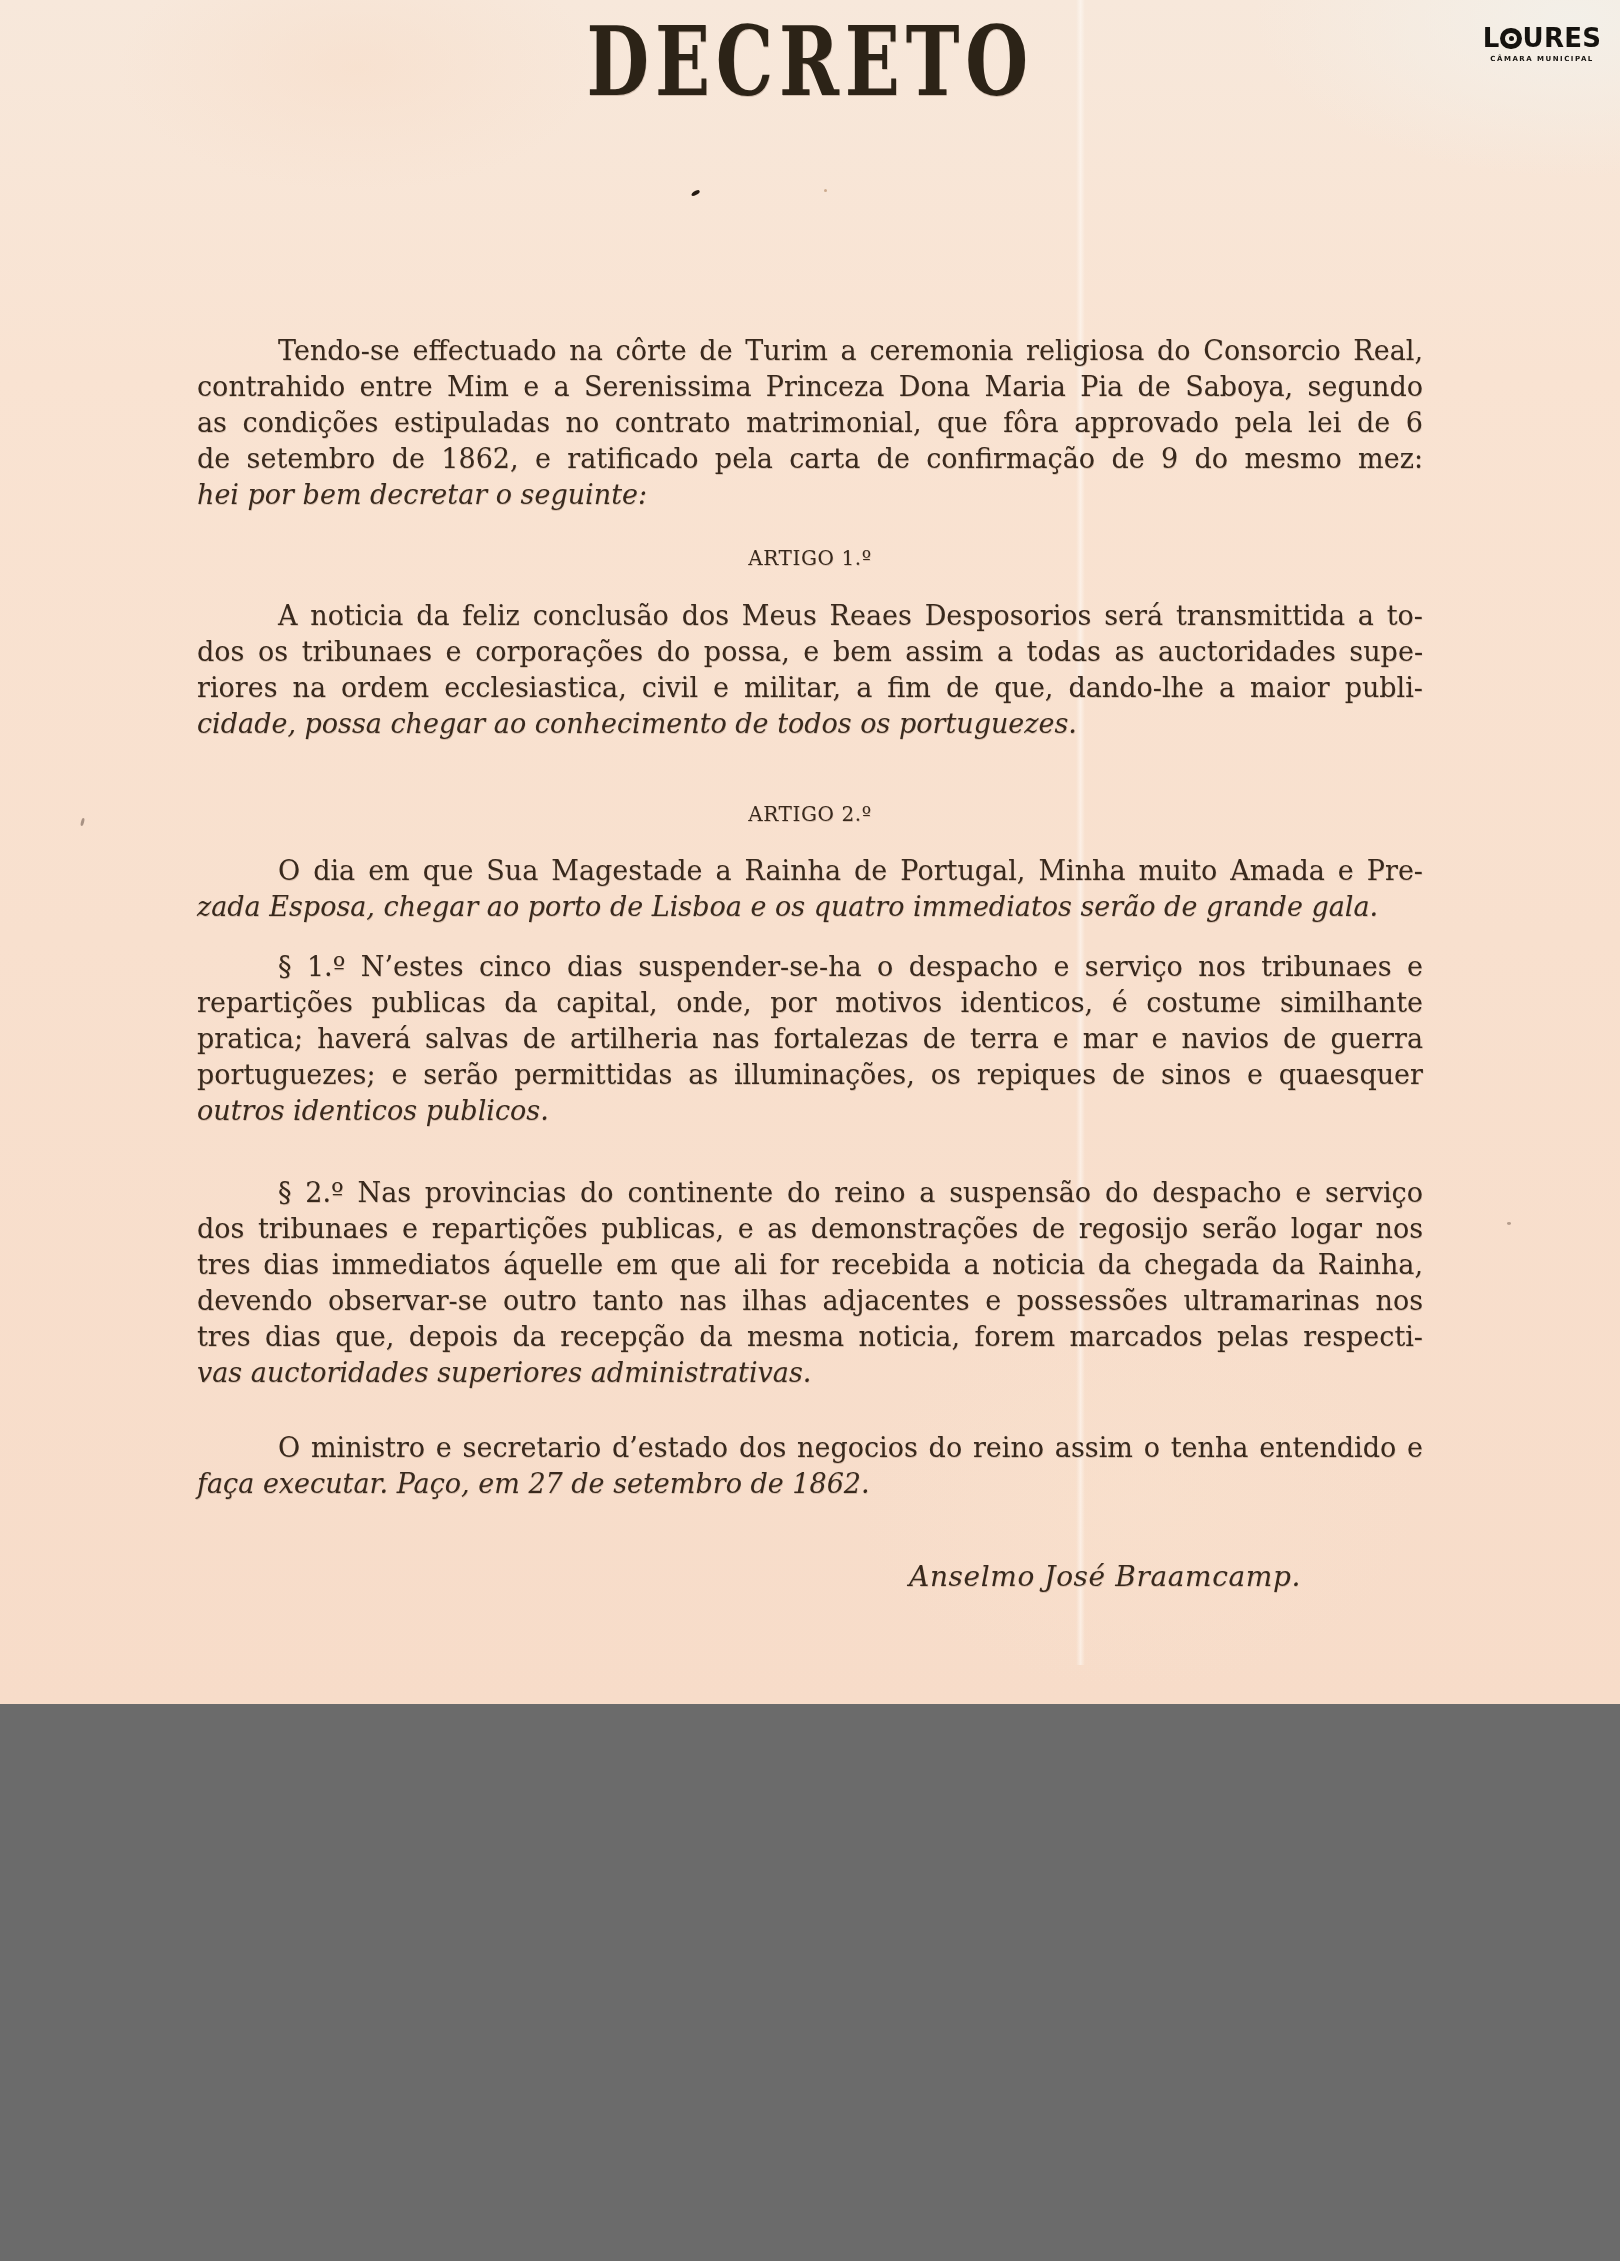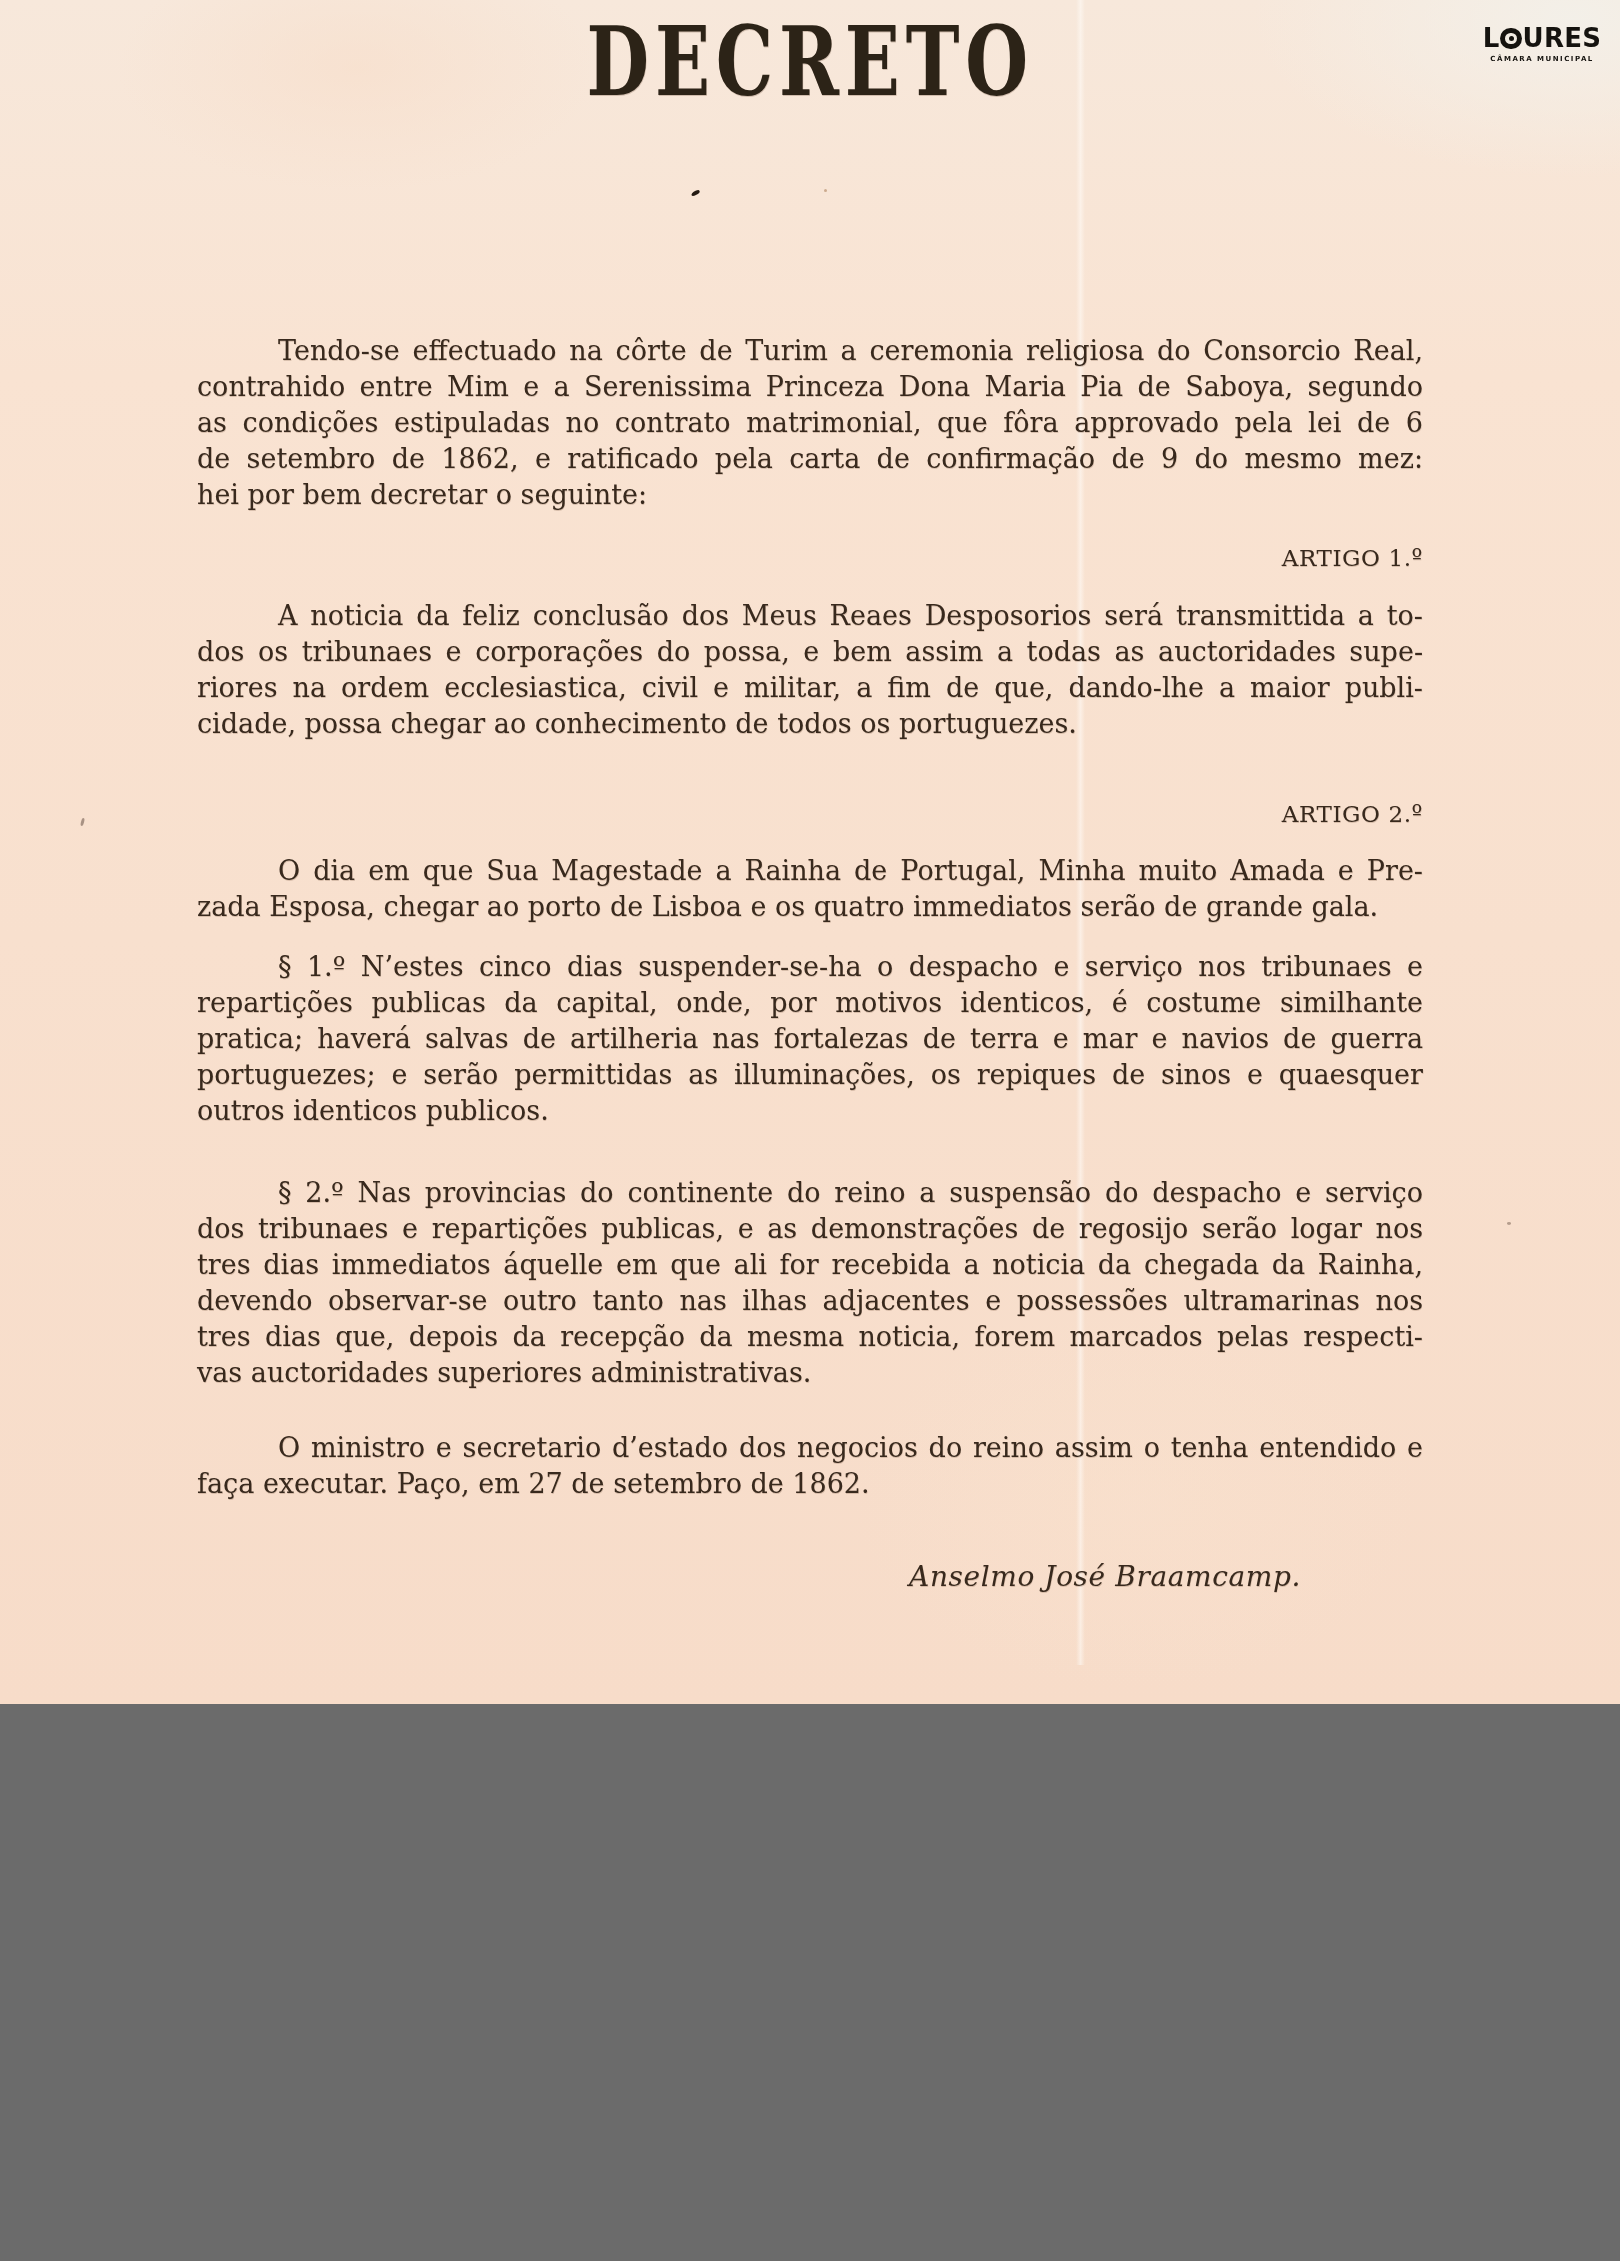--- a/index.html
+++ b/index.html
@@ -38,22 +38,22 @@
   .logo-o::after{content:"";position:absolute;inset:8.3px;border-radius:50%;background:#15130f;}
   .logo-sub{font-family:"DejaVu Sans","Liberation Sans",sans-serif;font-weight:bold;
     font-size:7px;letter-spacing:1.5px;margin-top:3.2px;white-space:nowrap;}
   
   .doc{position:absolute;left:197px;top:333px;width:1226px;
     font-size:27px;line-height:36px;
     text-shadow:0.4px 0.5px 0 rgba(100,65,40,0.22);}
   .block{margin:0;}
   .paragraph .line{text-align:justify;text-align-last:justify;white-space:normal;}
   .paragraph .line.first{padding-left:81px;}
-  .paragraph .line.last{text-align-last:left;}
-  .heading{text-align:right;font-size:23px;line-height:25.4px;letter-spacing:0.6px;}
+  .paragraph .line.last{text-align-last:left;font-style:italic;}
+  .heading{text-align:center;font-size:20px;line-height:25.4px;letter-spacing:0.6px;}
   .king{text-align:center;font-size:33px;line-height:38px;letter-spacing:9.5px;}
   .signature{text-align:center;position:relative;left:295px;font-style:italic;font-size:28px;line-height:38px;letter-spacing:0.6px;}
   .block:nth-child(1){margin-top:0;}
   .block:nth-child(2){margin-top:33px;}
   .block:nth-child(3){margin-top:27px;}
   .block:nth-child(4){margin-top:60px;}
   .block:nth-child(5){margin-top:25.4px;}
   .block:nth-child(6){margin-top:24px;}
   .block:nth-child(7){margin-top:46px;}
   .block:nth-child(8){margin-top:39px;}

